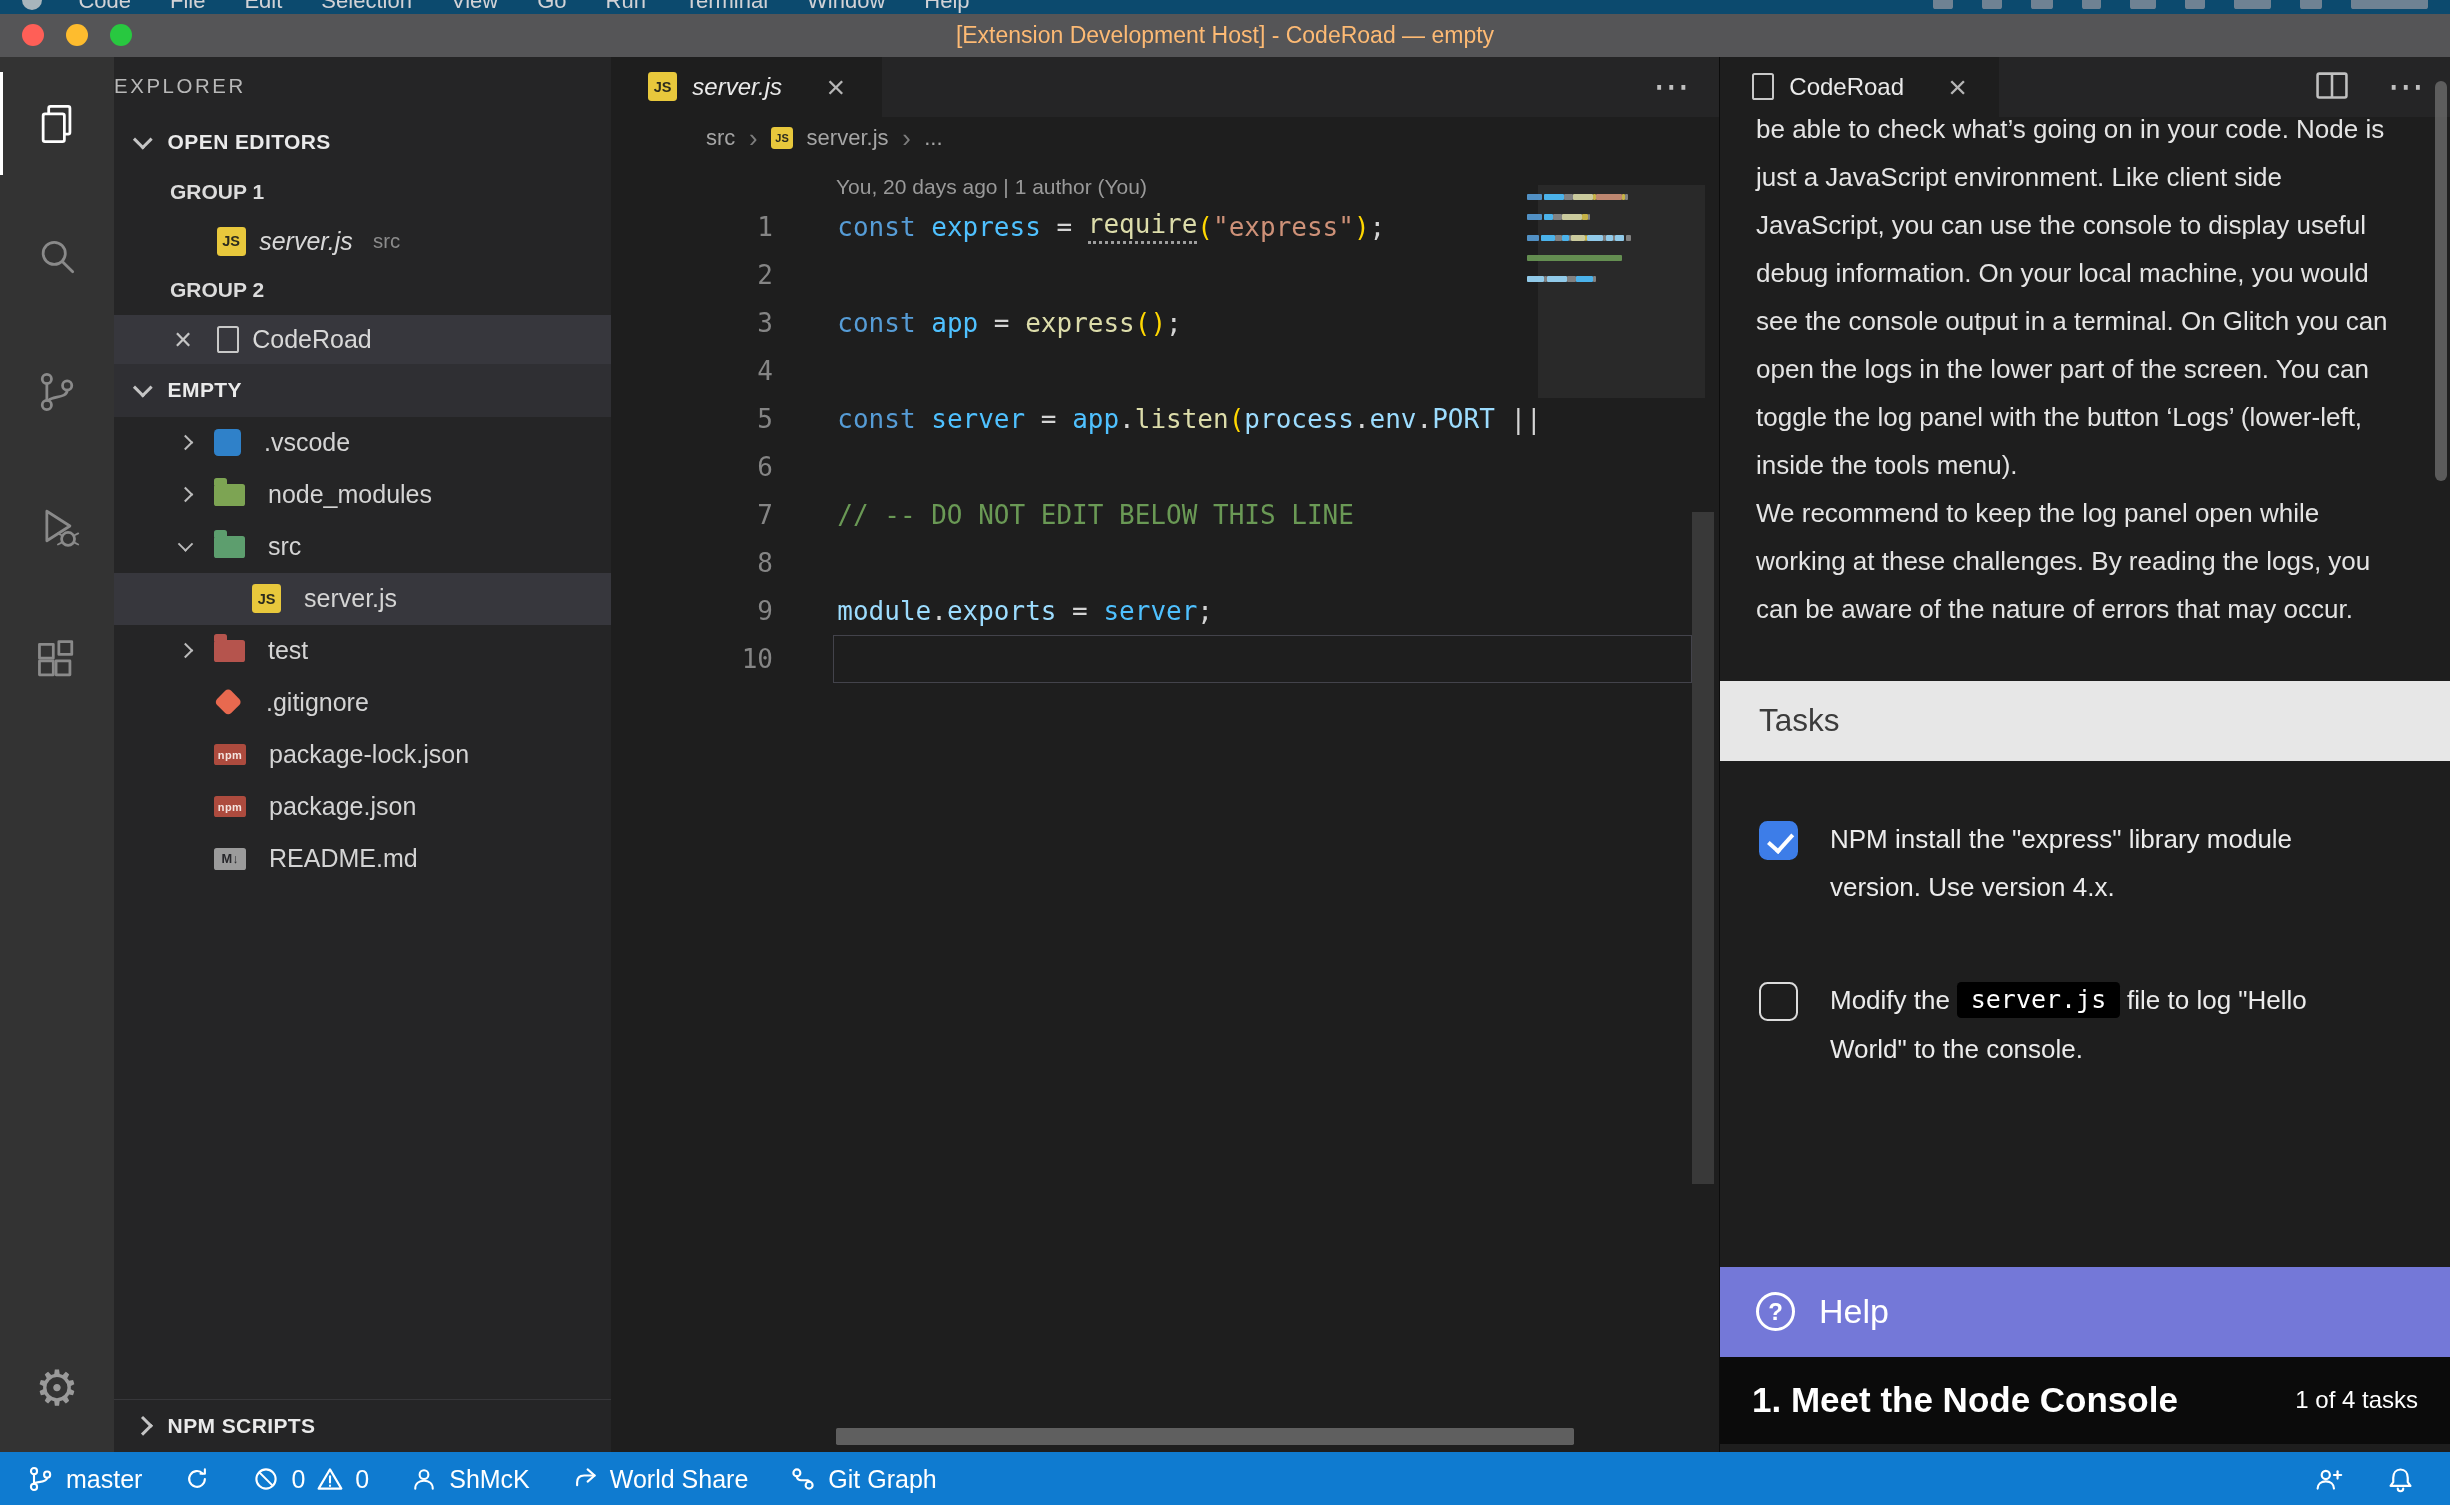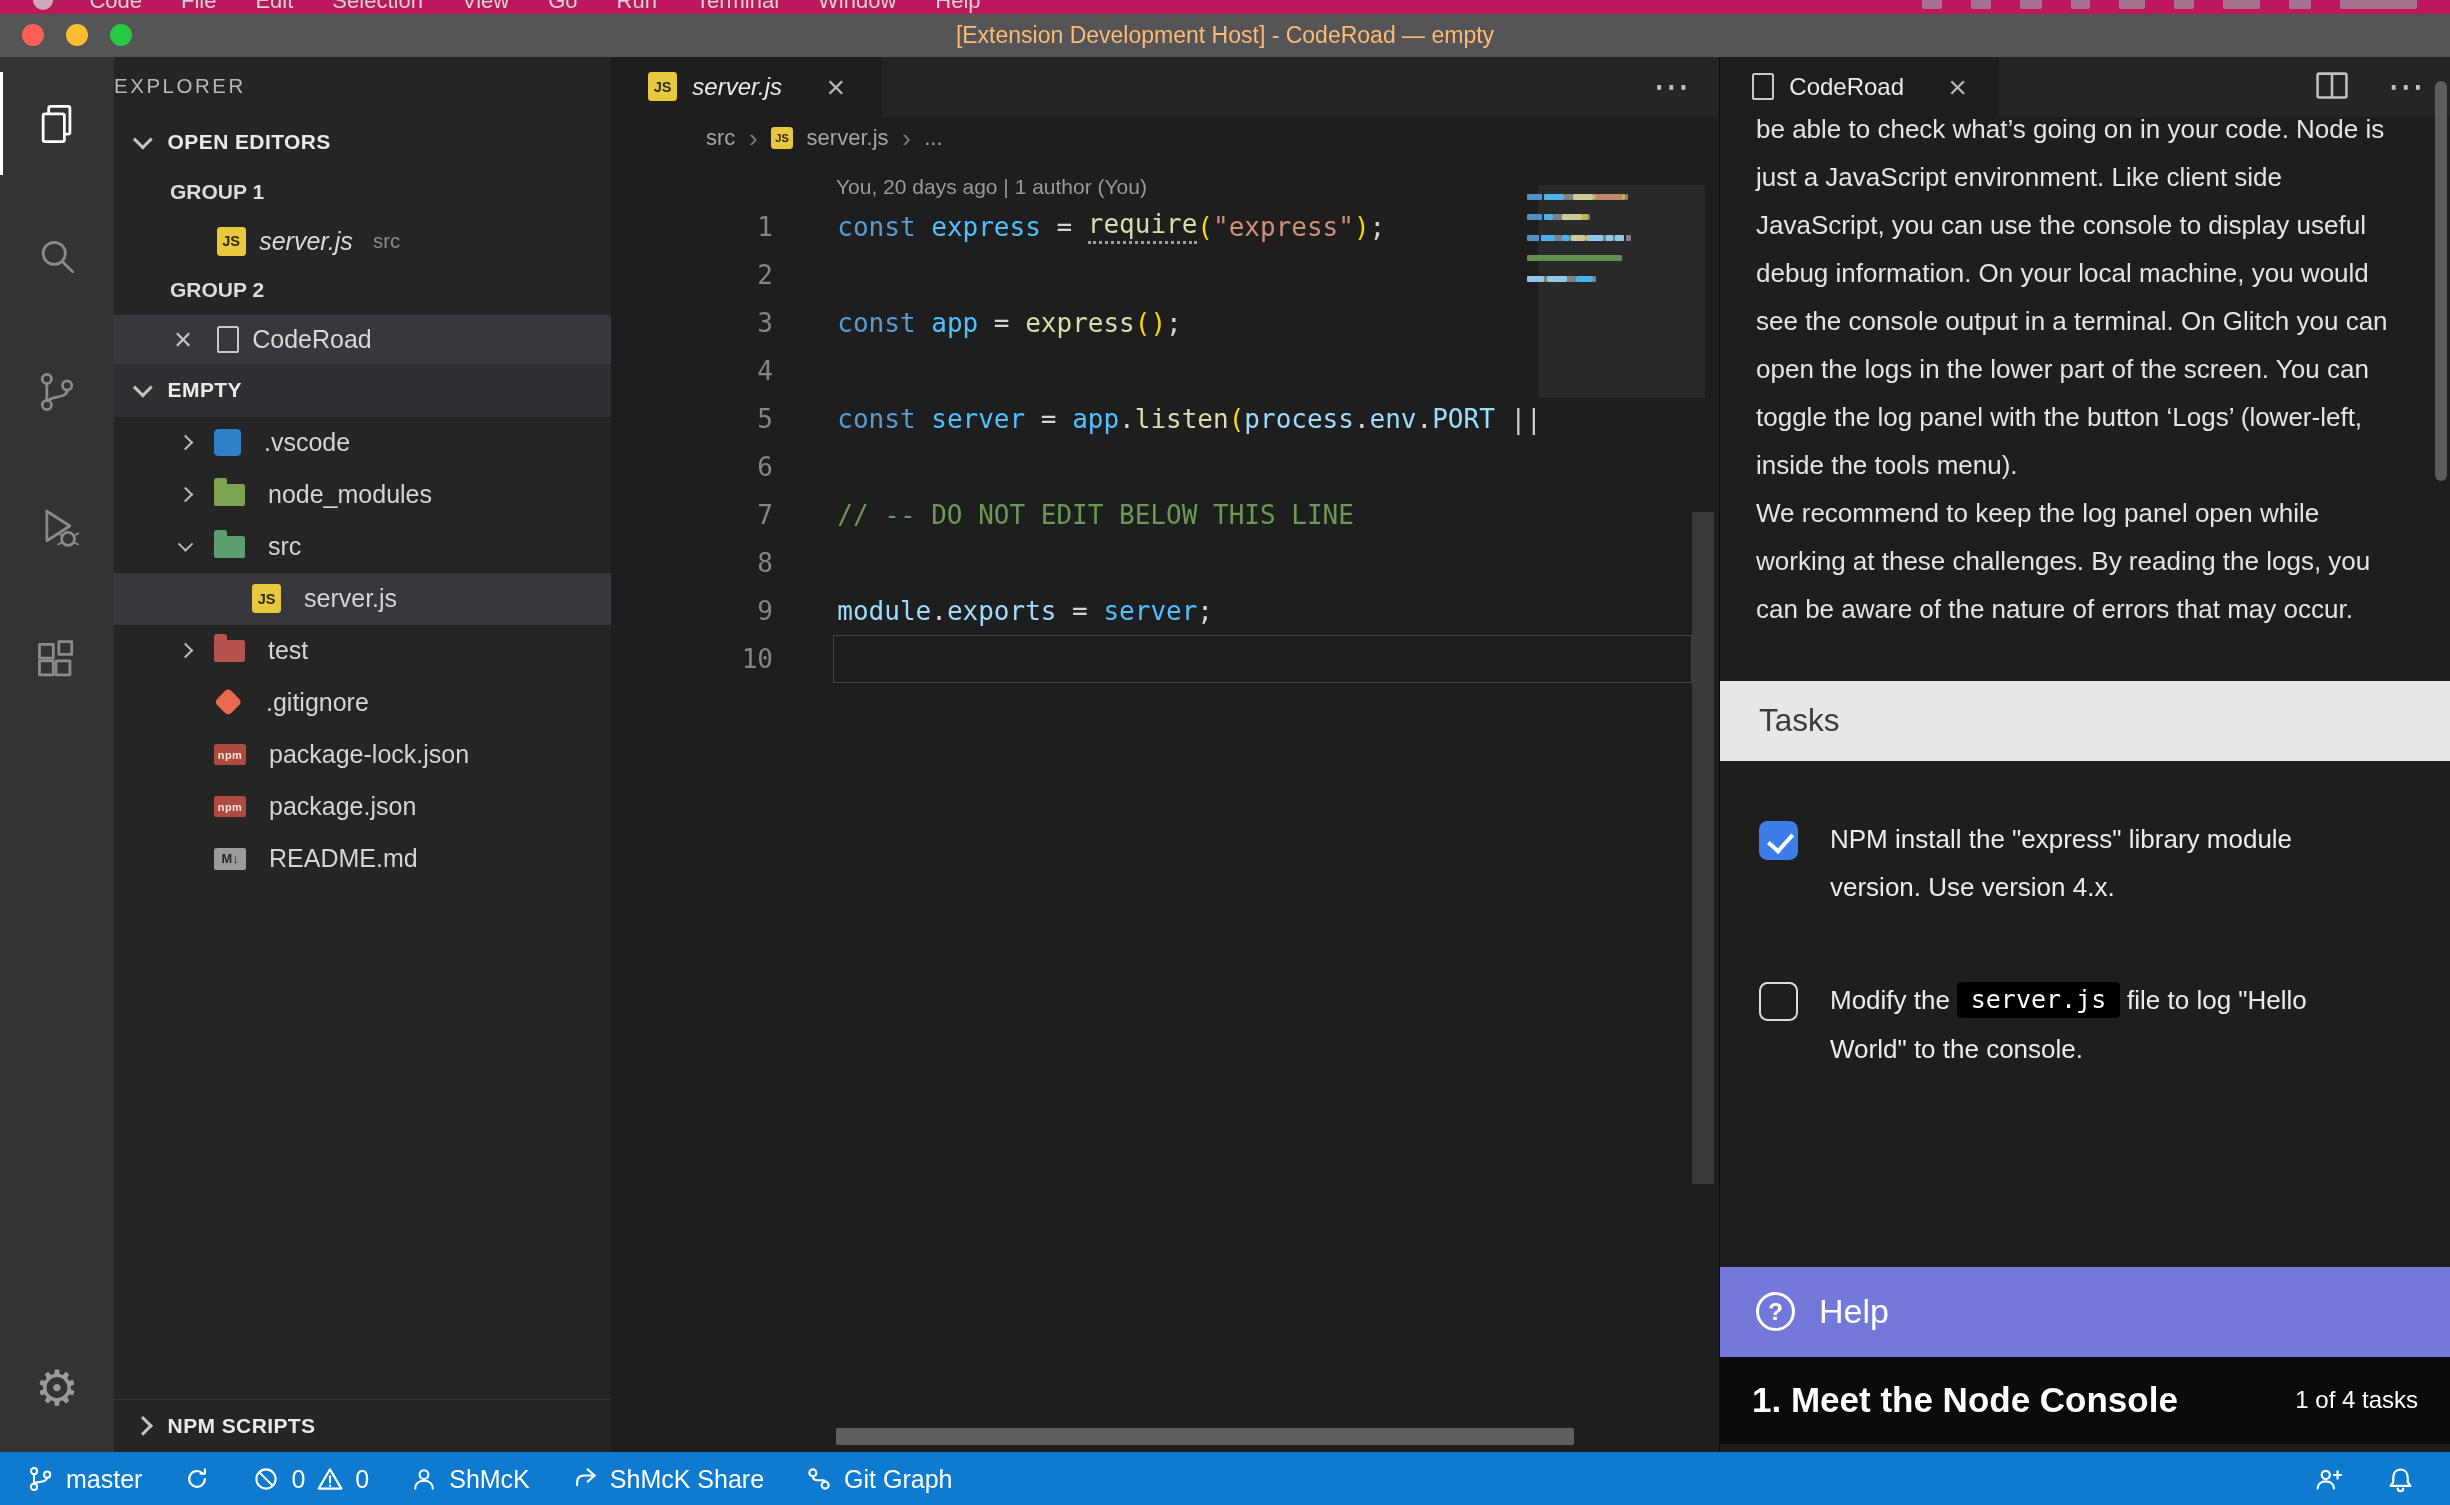--- a/index.html
+++ b/index.html
@@ -5,21 +5,21 @@
   * { box-sizing: border-box; }
   html,body { margin:0; padding:0; background:#000; }
   body {
     width:2450px; height:1506px; overflow:hidden;
     font-family:"Liberation Sans","DejaVu Sans",sans-serif;
     -webkit-font-smoothing:antialiased;
   }
   .window { width:2450px; height:1506px; display:flex; flex-direction:column; background:#1e1e1e; }
 
   
-  .menubar { height:13.6px; background:#be185d; display:flex; overflow:hidden; padding:0 33px; flex:none; }
+  .menubar { height:13.6px; background:#0c4a6e; display:flex; overflow:hidden; padding:0 22px; flex:none; }
   .mb-items { display:flex; }
   .mb-item { color:#d2d2d6; font-size:22px; line-height:31px; margin-top:-15.3px; margin-right:39px; white-space:nowrap; }
   .apple { width:20.4px; height:20.4px; background:#cfcfcf; border-radius:50%; margin-top:-10.2px; margin-right:36px; flex:none; opacity:.8; }
   .tray { margin-left:auto; display:flex; gap:29px; align-items:flex-start; }
   .tray span { display:block; margin-top:-6.8px; background:#9a9aa2; opacity:.7; height:15.3px; border-radius:2.6px; }
   .tray .t1{width:20.4px}.tray .t2{width:20.4px}.tray .t3{width:22px}.tray .t4{width:18.7px}
   .tray .t5{width:25.5px}.tray .t6{width:20.4px}.tray .t7{width:37px}.tray .t8{width:22px}.tray .t9{width:77px}
 
   
   .titlebar { height:43px; background:#555557; position:relative; display:flex; align-items:center; flex:none; }
@@ -517,21 +517,21 @@
           <circle cx="16" cy="11" r="5"></circle>
           <path d="M6 27c0-6 4.5-9 10-9s10 3 10 9"></path>
         </svg>
       <span>ShMcK</span>
     </span>
     <span class="sb-item">
       <svg viewBox="0 0 32 32">
           <path d="M19 5l8 7-8 7"></path>
           <path d="M27 12H15c-5 0-8 3-8 8v3"></path>
         </svg>
-      <span>ShMcK Share</span>
+      <span>World Share</span>
     </span>
     <span class="sb-item">
       <svg viewBox="0 0 32 32">
           <circle cx="9" cy="9" r="4"></circle>
           <circle cx="23" cy="23" r="4"></circle>
           <path d="M9 13c0 8 14 2 14 6"></path>
         </svg>
       <span>Git Graph</span>
     </span>
     <span class="sb-right">

